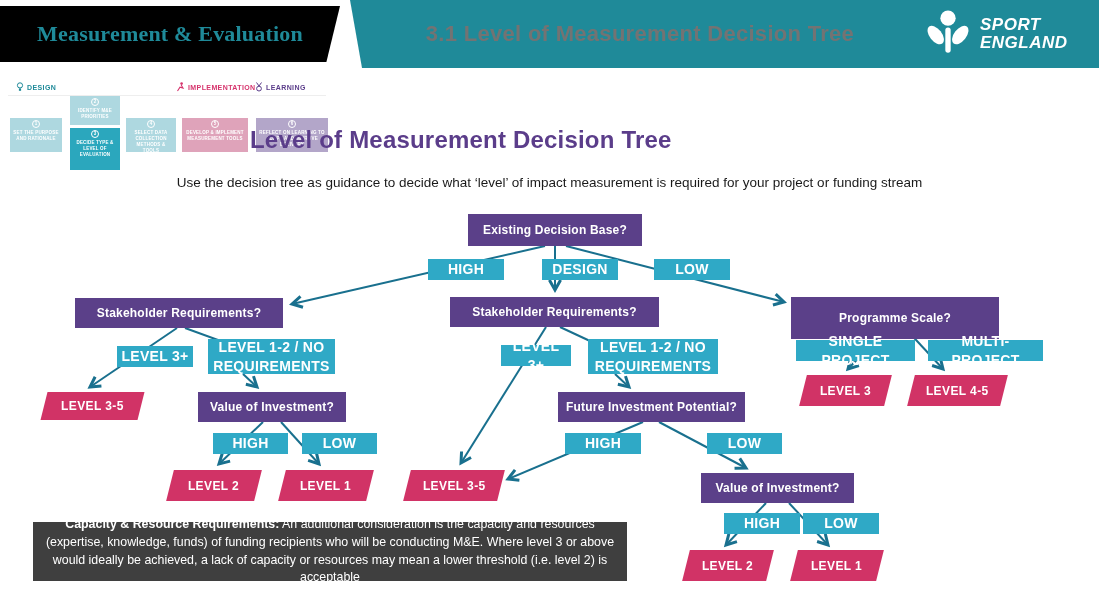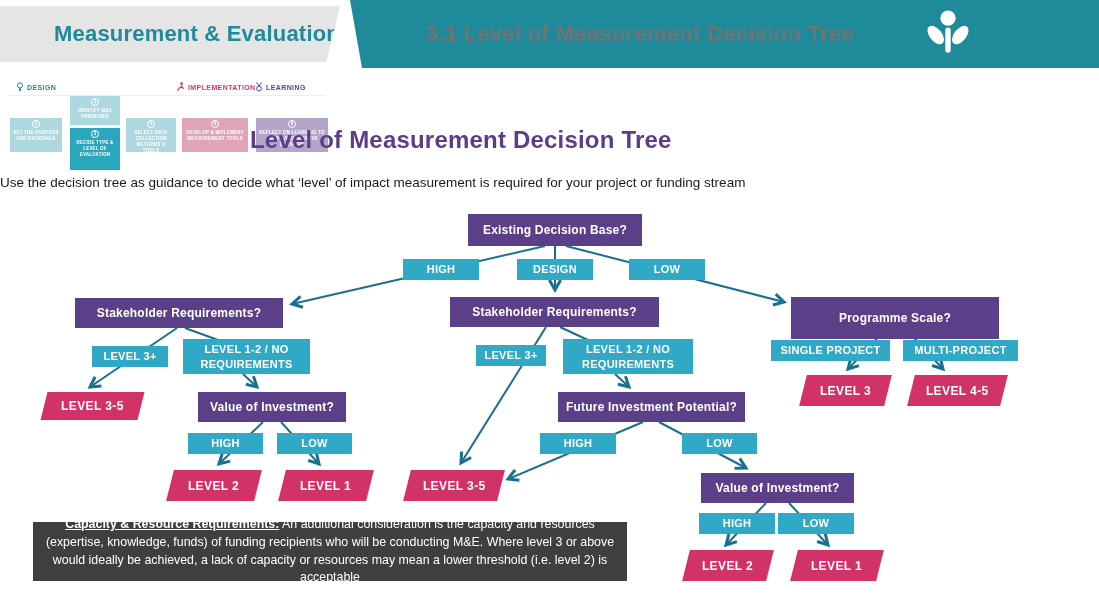--- a/index.html
+++ b/index.html
@@ -3,23 +3,23 @@
 <meta charset="utf-8">
 <style>
   * { margin:0; padding:0; box-sizing:border-box; }
   html,body { background:#fff; }
   body { font-family:"Liberation Sans", sans-serif; width:1099px; height:616px; position:relative; overflow:hidden; }
   .abs { position:absolute; }
 
   
   .hdr-teal { left:344px; top:0; width:755px; height:68px; background:#1f8a99;
               clip-path:polygon(6px 0,100% 0,100% 100%,18px 100%); z-index:1; }
-  .hdr-gray { left:0; top:6px; width:340px; height:56px; background:#e5e5e5;
+  .hdr-gray { left:0; top:6px; width:340px; height:56px; background:#000000;
               clip-path:polygon(0 0,100% 0,96% 100%,0 100%); z-index:2;
-              display:flex; align-items:center; justify-content:flex-end; }
+              display:flex; align-items:center; justify-content:center;font-family:Liberation Serif, serif; }
   .hdr-gray span { color:#1f8a99; font-weight:bold; font-size:22px; letter-spacing:.2px; }
   .hdr-title { left:375px; top:0; width:530px; height:68px; z-index:3; color:#737373;
                font-weight:bold; font-size:22px; display:flex; align-items:center; justify-content:center; letter-spacing:.3px; }
   .logo { left:925px; top:8px; width:165px; height:52px; z-index:3; display:flex; align-items:center; gap:9px; }
   .logo-words { color:#fff; font-weight:bold; font-style:italic; font-size:17px; line-height:1.05; letter-spacing:.5px; }
 
   
   .mini { left:8px; top:80px; width:325px; height:92px; z-index:3; }
   .mini-phase { position:absolute; top:2px; display:flex; align-items:center; gap:3px;
                 font-size:7px; font-weight:bold; letter-spacing:.4px; }
@@ -27,56 +27,60 @@
   .mini-box { position:absolute; color:#fff; font-weight:bold; font-size:4.5px; text-align:center;
               display:flex; flex-direction:column; align-items:center; justify-content:flex-start;
               padding:2px 2px; line-height:1.35; letter-spacing:.2px; }
   .mini-num { width:8px; height:8px; border:1px solid #fff; border-radius:50%; font-size:4.5px;
               display:flex; align-items:center; justify-content:center; margin-bottom:2px; flex:none; }
   .tl { background:#aed8e0; } .td { background:#2ba7bd; } .pk { background:#dfa3ba; } .pu { background:#b3a6c9; }
 
   
   .main-title { left:250px; top:126px; width:620px; text-align:left; color:#5b3d8a;
                 font-weight:bold; font-size:24px; letter-spacing:.2px; z-index:3; }
-  .subtitle { left:0; top:175px; width:1099px; text-align:left; color:#1a1a1a; font-size:13.5px; z-index:3; }
+  .subtitle { left:0; top:175px; width:1099px; text-align:center; color:#1a1a1a; font-size:13.5px; z-index:3; }
 
   
   .q { background:#5b4089; color:#fff; font-weight:bold; font-size:12px; z-index:4;
        display:flex; align-items:center; justify-content:center; text-align:center; letter-spacing:.2px; }
-  .chip { background:#2fa9c6; color:#fff; font-weight:bold; font-size:11px; z-index:4;
-          display:flex; align-items:center; justify-content:center; text-align:center; line-height:1.3; letter-spacing:.3px; padding:0 4px; }
+  .chip { background:#2fa9c6; color:#fff; font-weight:bold; font-size:14px; z-index:4;
+          display:flex; align-items:center; justify-content:center; text-align:center; line-height:1.3; letter-spacing:.3px; padding:0 4px;margin-left:25px; }
   .lvl { background:#d13366; color:#fff; font-weight:bold; font-size:12px; z-index:4;
          display:flex; align-items:center; justify-content:center; transform:skewX(-14deg); letter-spacing:.4px; }
   .lvl > span { transform:skewX(14deg); }
 
   
   .wires { left:0; top:0; width:1099px; height:616px; z-index:2; }
 
   
   .note { left:33px; top:522px; width:594px; height:59px; background:#3f3f3f; color:#fff;
           font-size:12.4px; line-height:1.44; text-align:center; z-index:4;
           display:flex; align-items:center; justify-content:center; padding:4px 10px; }
-  .note b { font-weight:bold;text-decoration:underline; }
+  .note b { font-weight:bold; }
 </style>
 </head>
 <body>
 
 <div class="abs hdr-teal"></div>
 <div class="abs hdr-gray">
   <span>Measurement &amp; Evaluation</span>
 </div>
 <div class="abs hdr-title">3.1 Level of Measurement Decision Tree</div>
 <div class="abs logo">
   <span>
     <svg width="46" height="48" viewBox="0 0 60 62">
       <circle cx="30" cy="13" r="10" fill="#fff"></circle>
       <ellipse cx="14" cy="35" rx="8" ry="14" transform="rotate(-38 14 35)" fill="#fff"></ellipse>
       <ellipse cx="46" cy="35" rx="8" ry="14" transform="rotate(38 46 35)" fill="#fff"></ellipse>
       <rect x="26.5" y="25" width="7" height="33" rx="3.5" fill="#fff"></rect>
     </svg>
+  </span>
+  <span class="logo-words">
+    <div>SPORT</div>
+    <div>ENGLAND</div>
   </span>
 </div>
 
 <div class="abs mini">
   <div class="mini-phase" style="left:8px;color:#1f8a99">
     <span>
       <svg width="8" height="10" viewBox="0 0 8 10">
           <circle cx="4" cy="3.4" r="2.6" fill="none" stroke="#1f8a99" stroke-width="1"></circle>
           <rect x="2.9" y="6.4" width="2.2" height="2.4" fill="#1f8a99"></rect>
         </svg>

